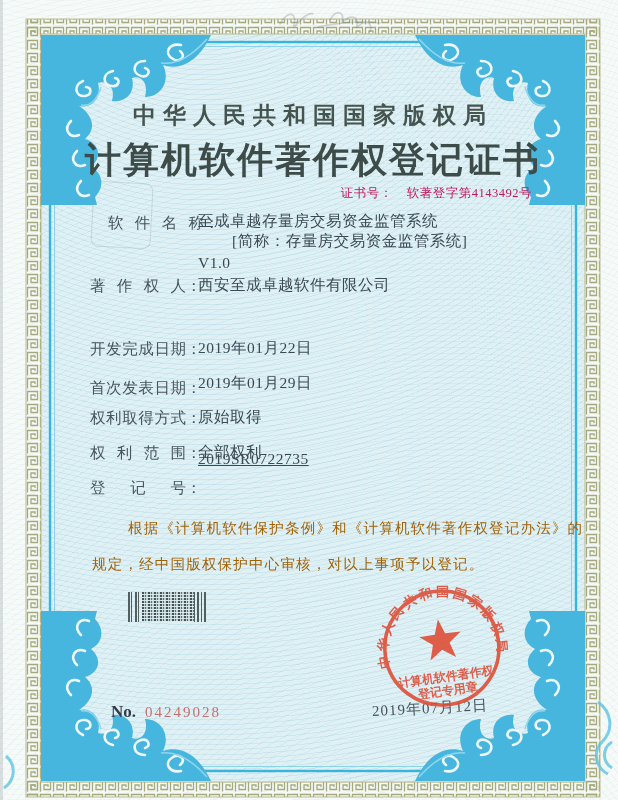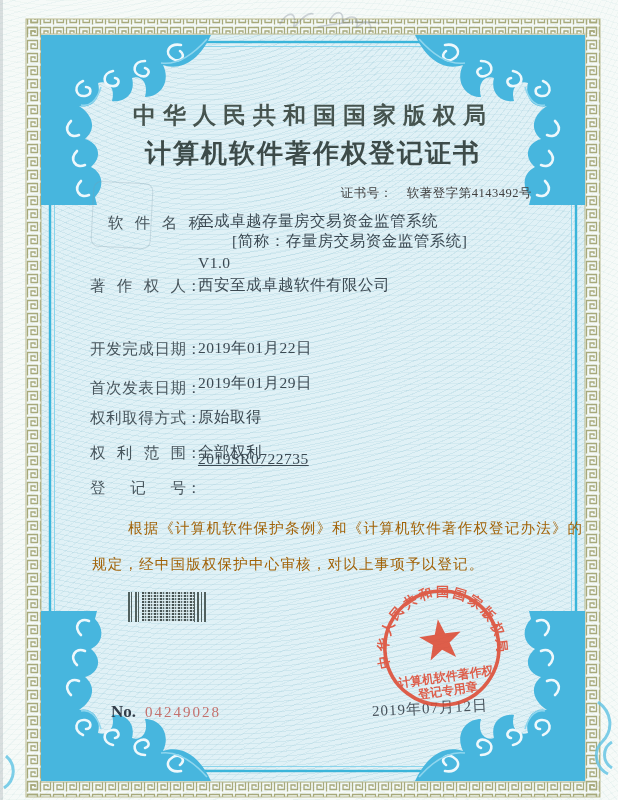--- a/index.html
+++ b/index.html
@@ -18,22 +18,22 @@
     background-color:#e0f1f6;
     background-image:
       repeating-radial-gradient(circle at 30% -20%, rgba(108,176,196,.16) 0 1px, rgba(0,0,0,0) 1px 5px),
       repeating-radial-gradient(circle at 75% 135%, rgba(108,176,196,.11) 0 1px, rgba(0,0,0,0) 1px 6px);
   }
   #photo-edge-left{left:0;top:0;width:3px;height:800px;background:rgba(150,160,165,.30);}
   #frame-svg{left:0;top:0;width:618px;height:800px;}
   
   .doc{color:#43514e;}
   #issuer-title{left:41px;top:100px;width:544px;text-align:center;font-size:23px;font-weight:bold;letter-spacing:7px;color:#46544f;}
-  #cert-title{left:41px;top:136px;width:544px;text-align:center;font-size:26px;font-weight:bold;letter-spacing:2px;color:#3d4b49;}
-  #cert-no-line{top:185px;right:86px;font-size:12.5px;color:#404040;letter-spacing:.5px;}
+  #cert-title{left:41px;top:136px;width:544px;text-align:center;font-size:36px;font-weight:bold;letter-spacing:2px;color:#3d4b49;}
+  #cert-no-line{top:185px;right:86px;font-size:12.5px;color:#be185d;letter-spacing:.5px;}
   #cert-no-line .gap{display:inline-block;width:14px;}
   .field-row{font-size:15.5px;color:#42505a;}
   .flabel{display:inline-block;width:96px;text-align:justify;text-align-last:justify;color:#47555c;vertical-align:top;}
   .vline{position:absolute;left:198px;white-space:nowrap;font-size:15.5px;color:#3b4952;letter-spacing:.5px;}
   #stmt-line1,#stmt-line2{left:92px;font-size:14.5px;letter-spacing:1.2px;color:#a16207;white-space:nowrap;}
   #stmt-line1{top:519px;text-indent:36px;}
   #stmt-line2{top:555px;}
   
   #barcode{left:128px;top:592px;width:80px;height:30px;display:flex;}
   .bc-left,.bc-right{width:14px;height:100%;

